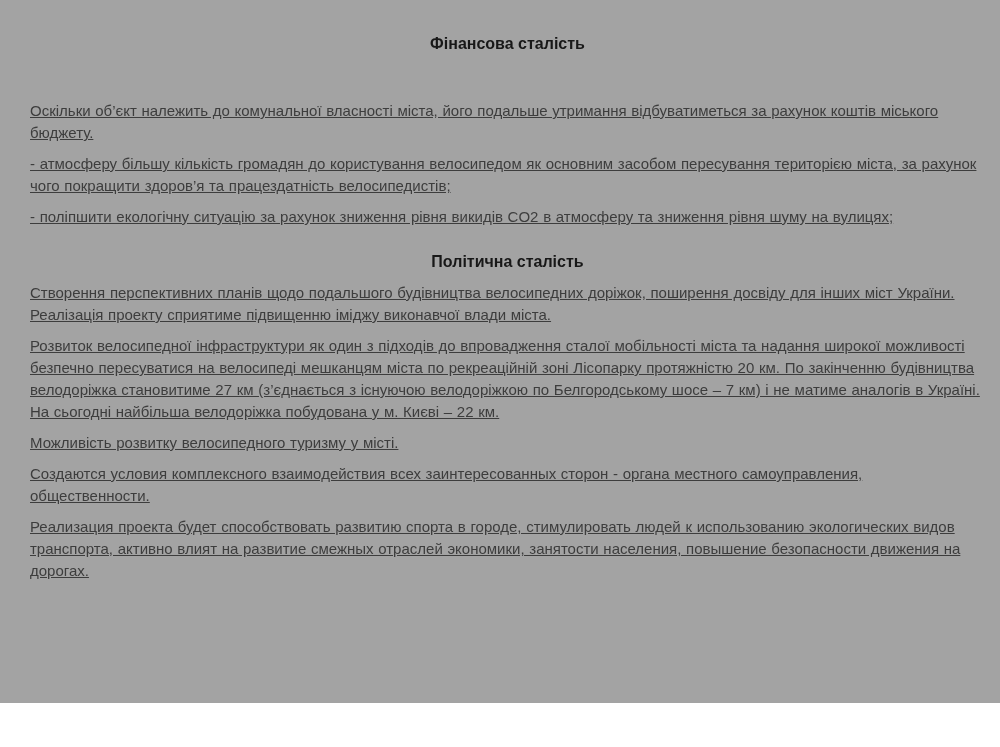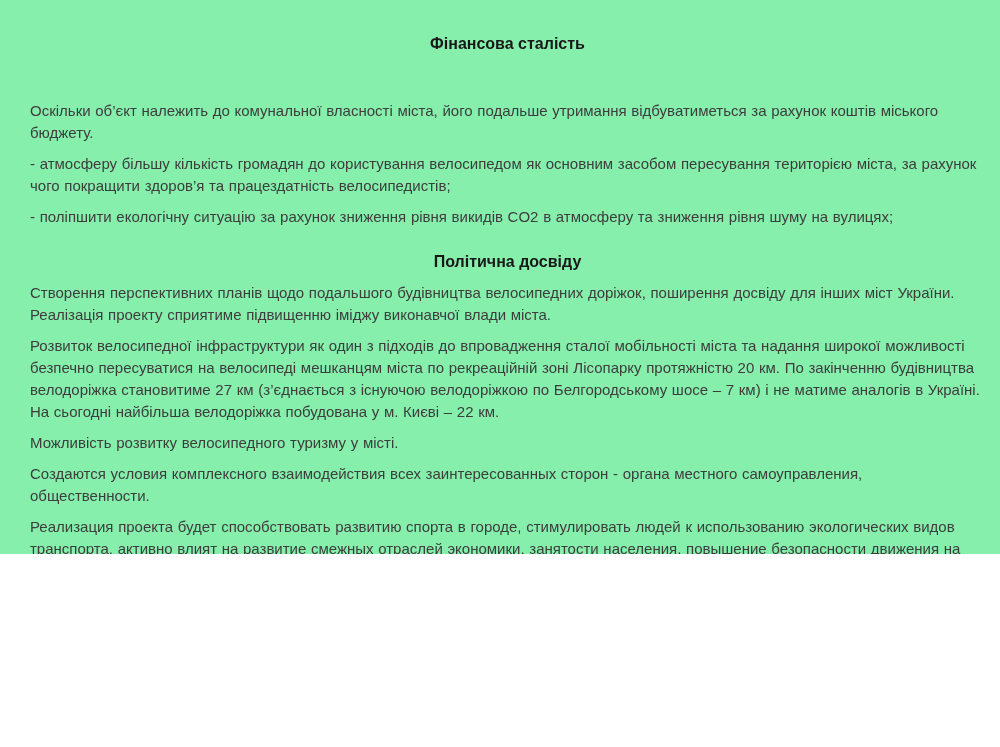--- a/index.html
+++ b/index.html
@@ -6,23 +6,23 @@
     margin: 0;
     padding: 0;
     background: #ffffff;
   }
   body {
     font-family: "Liberation Sans", "DejaVu Sans", sans-serif;
     -webkit-font-smoothing: antialiased;
   }
   .page {
     width: 1000px;
-    height: 554px;
+    height: 703px;
     margin: 0 auto;
-    background: #86efac;
+    background: #a3a3a3;
     overflow: hidden;
     box-sizing: border-box;
   }
   .document {
     box-sizing: border-box;
     padding: 10px 15px 20px 30px;
   }
   .doc-heading {
     font-size: 16px;
     font-weight: bold;
@@ -30,20 +30,21 @@
     color: #181818;
     line-height: 20px;
     margin: 24px 0 10px 0;
   }
   .doc-paragraph {
     font-size: 15px;
     line-height: 22px;
     color: #3d3d3d;
     margin: 0 0 9px 0;
     word-spacing: 0.5px;
+    text-decoration: underline;
   }
   .doc-spacer {
     height: 36px;
   }
 </style>
 </head>
 <body>
 
 <div class="page">
   <div class="document">
@@ -56,21 +57,21 @@
 
 
 
     <p class="doc-paragraph">- атмосферу більшу кількість громадян до користування велосипедом як основним засобом пересування територією міста, за рахунок чого покращити здоров’я та працездатність велосипедистів;</p>
 
 
 
     <p class="doc-paragraph">- поліпшити екологічну ситуацію за рахунок зниження рівня викидів CO2 в атмосферу та зниження рівня шуму на вулицях;</p>
 
 
-    <h2 class="doc-heading">Політична досвіду</h2>
+    <h2 class="doc-heading">Політична сталість</h2>
 
     <p class="doc-paragraph">Створення перспективних планів щодо подальшого будівництва велосипедних доріжок, поширення досвіду для інших міст України. Реалізація проекту сприятиме підвищенню іміджу виконавчої влади міста.</p>
 
 
     <p class="doc-paragraph">Розвиток велосипедної інфраструктури як один з підходів до впровадження сталої мобільності міста та надання широкої можливості безпечно пересуватися на велосипеді мешканцям міста по рекреаційній зоні Лісопарку протяжністю 20 км. По закінченню будівництва велодоріжка становитиме 27 км (з’єднається з існуючою велодоріжкою по Белгородському шосе – 7 км) і не матиме аналогів в Україні. На сьогодні найбільша велодоріжка побудована у м. Києві – 22 км.</p>
 
     <p class="doc-paragraph">Можливість розвитку велосипедного туризму у місті.</p>
 
     <p class="doc-paragraph">Создаются условия комплексного взаимодействия всех заинтересованных сторон - органа местного самоуправления, общественности.</p>
 

